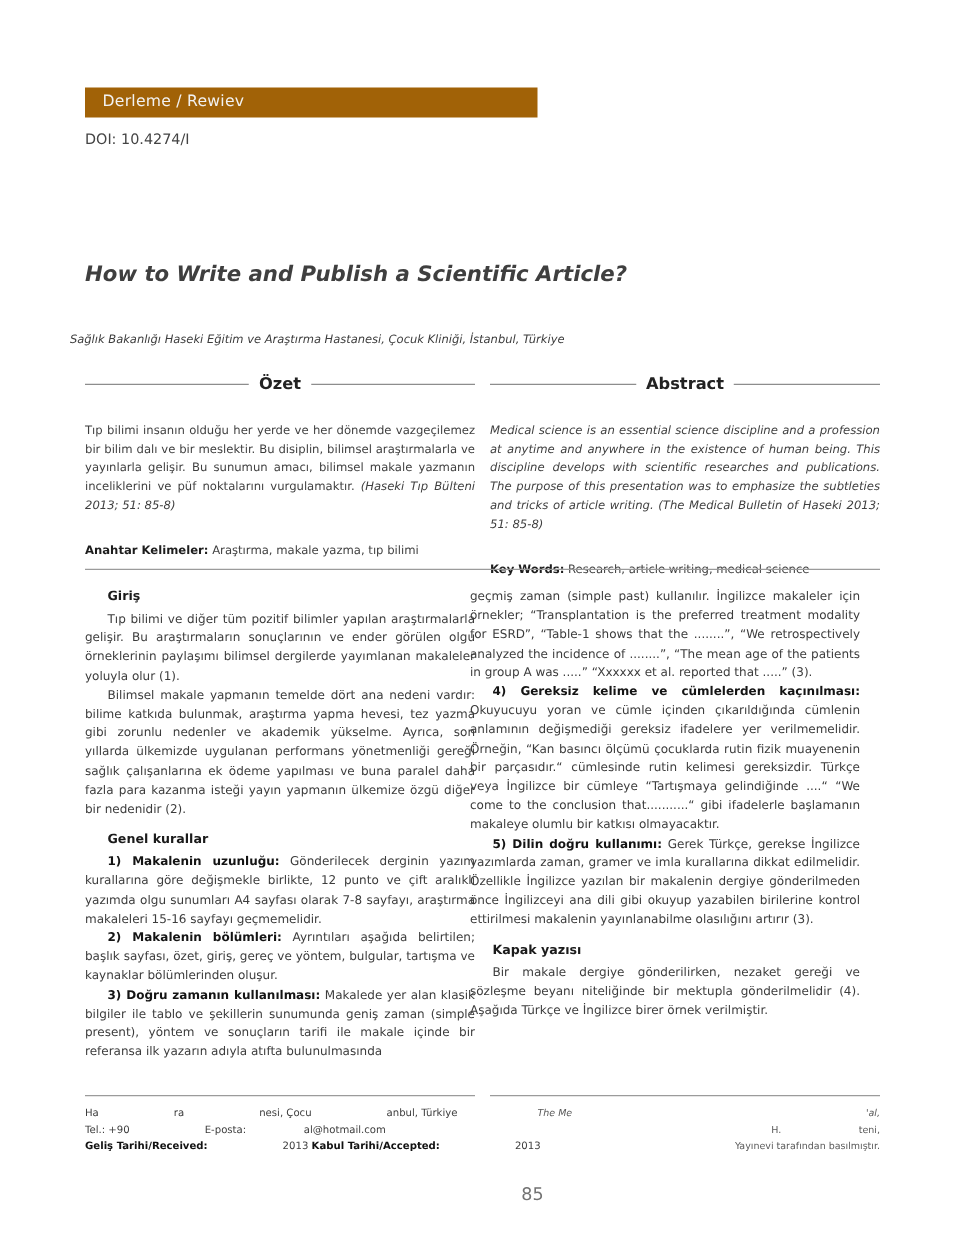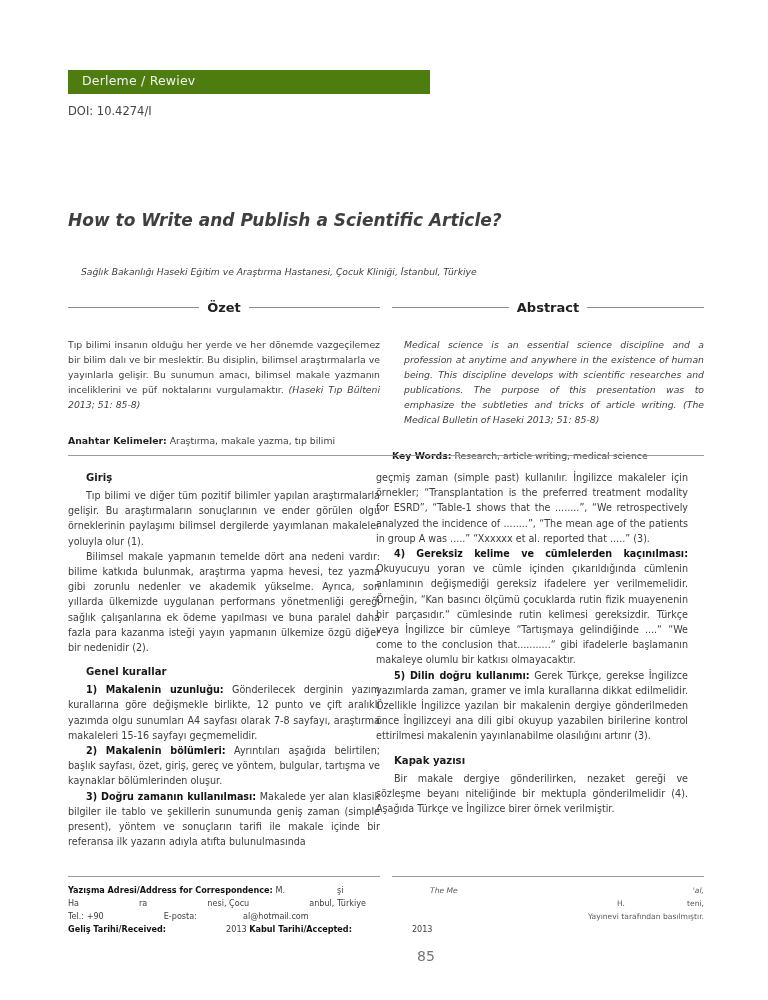--- a/index.html
+++ b/index.html
@@ -25,21 +25,21 @@
     padding: 0;
   }
 
   
   .doctype-bar {
     position: absolute;
     left: 68px;
     top: 70px;
     width: 362px;
     height: 24px;
-    background: #4d7c0f;
+    background: #a16207;
   }
   .doctype-bar-label {
     position: absolute;
     left: 14px;
     top: 3px;
     font-size: 12.5px;
     color: #f2f2f2;
     letter-spacing: 0.2px;
     white-space: nowrap;
   }
@@ -68,21 +68,21 @@
     left: 68px;
     top: 210px;
     font-size: 17px;
     font-style: italic;
     font-weight: 700;
     color: #3f3f3f;
     white-space: nowrap;
   }
   .affiliation {
     position: absolute;
-    left: 81px;
+    left: 56px;
     top: 266px;
     font-size: 9.2px;
     font-style: italic;
     color: #3d3d3d;
     white-space: nowrap;
   }
 
   
   .abs-col {
     position: absolute;
@@ -110,21 +110,21 @@
     color: #222222;
     white-space: nowrap;
   }
 
   .abs-body {
     font-size: 9.3px;
     line-height: 1.62;
     text-align: justify;
     color: #3f3f3f;
   }
-  .abs-body.italic { font-style: italic; margin-left: 12px; }
+  .abs-body.italic { font-style: italic; }
   .abs-cite { font-style: italic; }
 
   .abs-kw {
     margin-top: 22px;
     font-size: 9.3px;
     line-height: 1.55;
     color: #3f3f3f;
   }
   .abs-kw b { color: #1d1d1d; }
 
@@ -276,21 +276,20 @@
   <div class="body-col right">
     <p class="para" style="text-indent:0">geçmiş zaman (simple past) kullanılır. İngilizce makaleler için örnekler; “Transplantation is the preferred treatment modality for ESRD”, “Table-1 shows that the ........”, “We retrospectively analyzed the incidence of ........”, “The mean age of the patients in group A was .....” “Xxxxxx et al. reported that .....” (3).</p>
     <p class="para"><b>4) Gereksiz kelime ve cümlelerden kaçınılması:</b><span> Okuyucuyu yoran ve cümle içinden çıkarıldığında cümlenin anlamının değişmediği gereksiz ifadelere yer verilmemelidir. Örneğin, “Kan basıncı ölçümü çocuklarda rutin fizik muayenenin bir parçasıdır.“ cümlesinde rutin kelimesi gereksizdir. Türkçe veya İngilizce bir cümleye “Tartışmaya gelindiğinde ....“ “We come to the conclusion that...........“ gibi ifadelerle başlamanın makaleye olumlu bir katkısı olmayacaktır.</span></p>
     <p class="para"><b>5) Dilin doğru kullanımı:</b><span> Gerek Türkçe, gerekse İngilizce yazımlarda zaman, gramer ve imla kurallarına dikkat edilmelidir. Özellikle İngilizce yazılan bir makalenin dergiye gönderilmeden önce İngilizceyi ana dili gibi okuyup yazabilen birilerine kontrol ettirilmesi makalenin yayınlanabilme olasılığını artırır (3).</span></p>
     <div class="sec-head">Kapak yazısı</div>
     <p class="para">Bir makale dergiye gönderilirken, nezaket gereği ve sözleşme beyanı niteliğinde bir mektupla gönderilmelidir (4). Aşağıda Türkçe ve İngilizce birer örnek verilmiştir.</p>
   </div>
 
   <div class="corr-rule"></div>
   <div class="corr">
-    <div class="corr-row"><b>Yazışma Adresi/Address for Correspondence:</b> <span>M.</span><span class="sp-b"></span><span>şi</span></div>
     <div class="corr-row"><span>Ha</span><span class="sp-f"></span><span>ra</span><span class="sp-f"></span><span>nesi, Çocu</span><span class="sp-f"></span><span>anbul, Türkiye</span></div>
     <div class="corr-row"><span>Tel.: +90</span><span class="sp-f"></span><span>E-posta:</span><span class="sp-e"></span><span>al@hotmail.com</span></div>
     <div class="corr-row"><b>Geliş Tarihi/Received:</b><span class="sp-f"></span><span>2013</span> <b>Kabul Tarihi/Accepted:</b><span class="sp-f"></span><span>2013</span></div>
   </div>
 
   <div class="pub-rule"></div>
   <div class="pub">
     <div class="l1"><span class="lead">The Me</span><span class="it">'al,</span></div>
     <div class="l3"><span class="seg">H.</span><span>teni,</span></div>
     <div class="l4">Yayınevi tarafından basılmıştır.</div>

